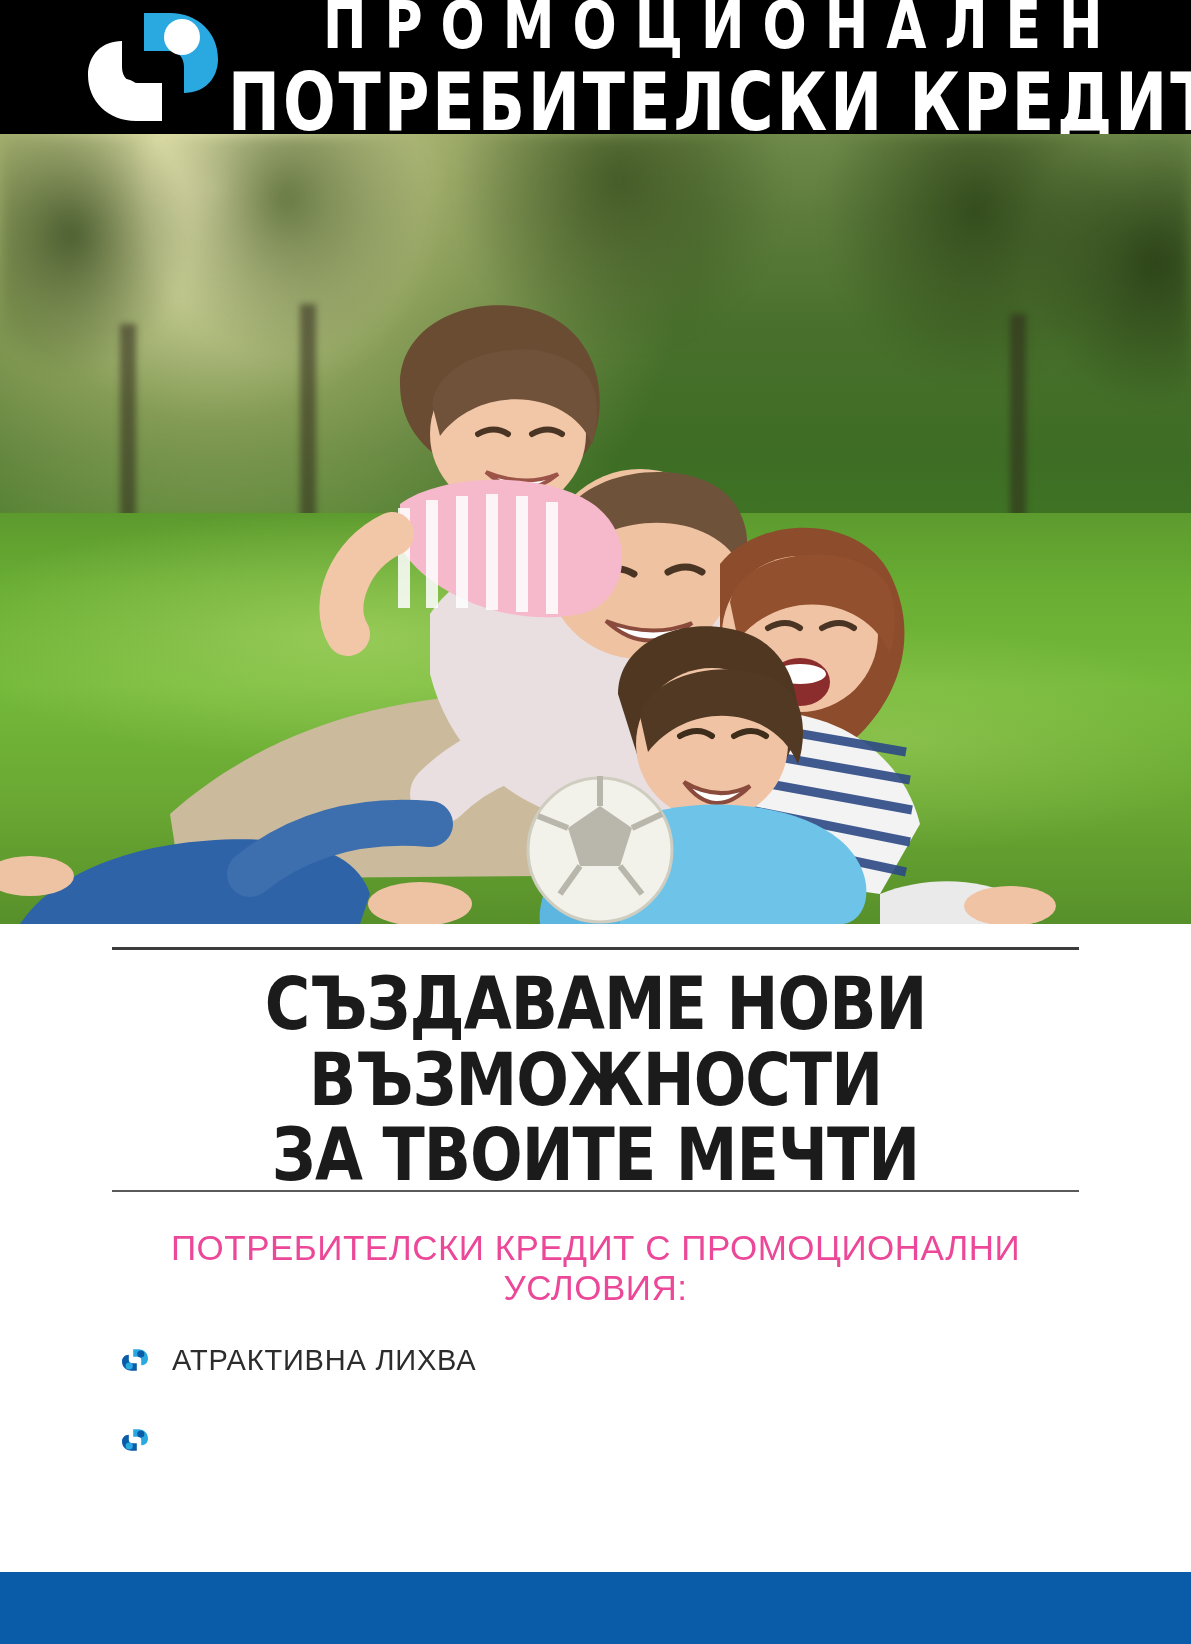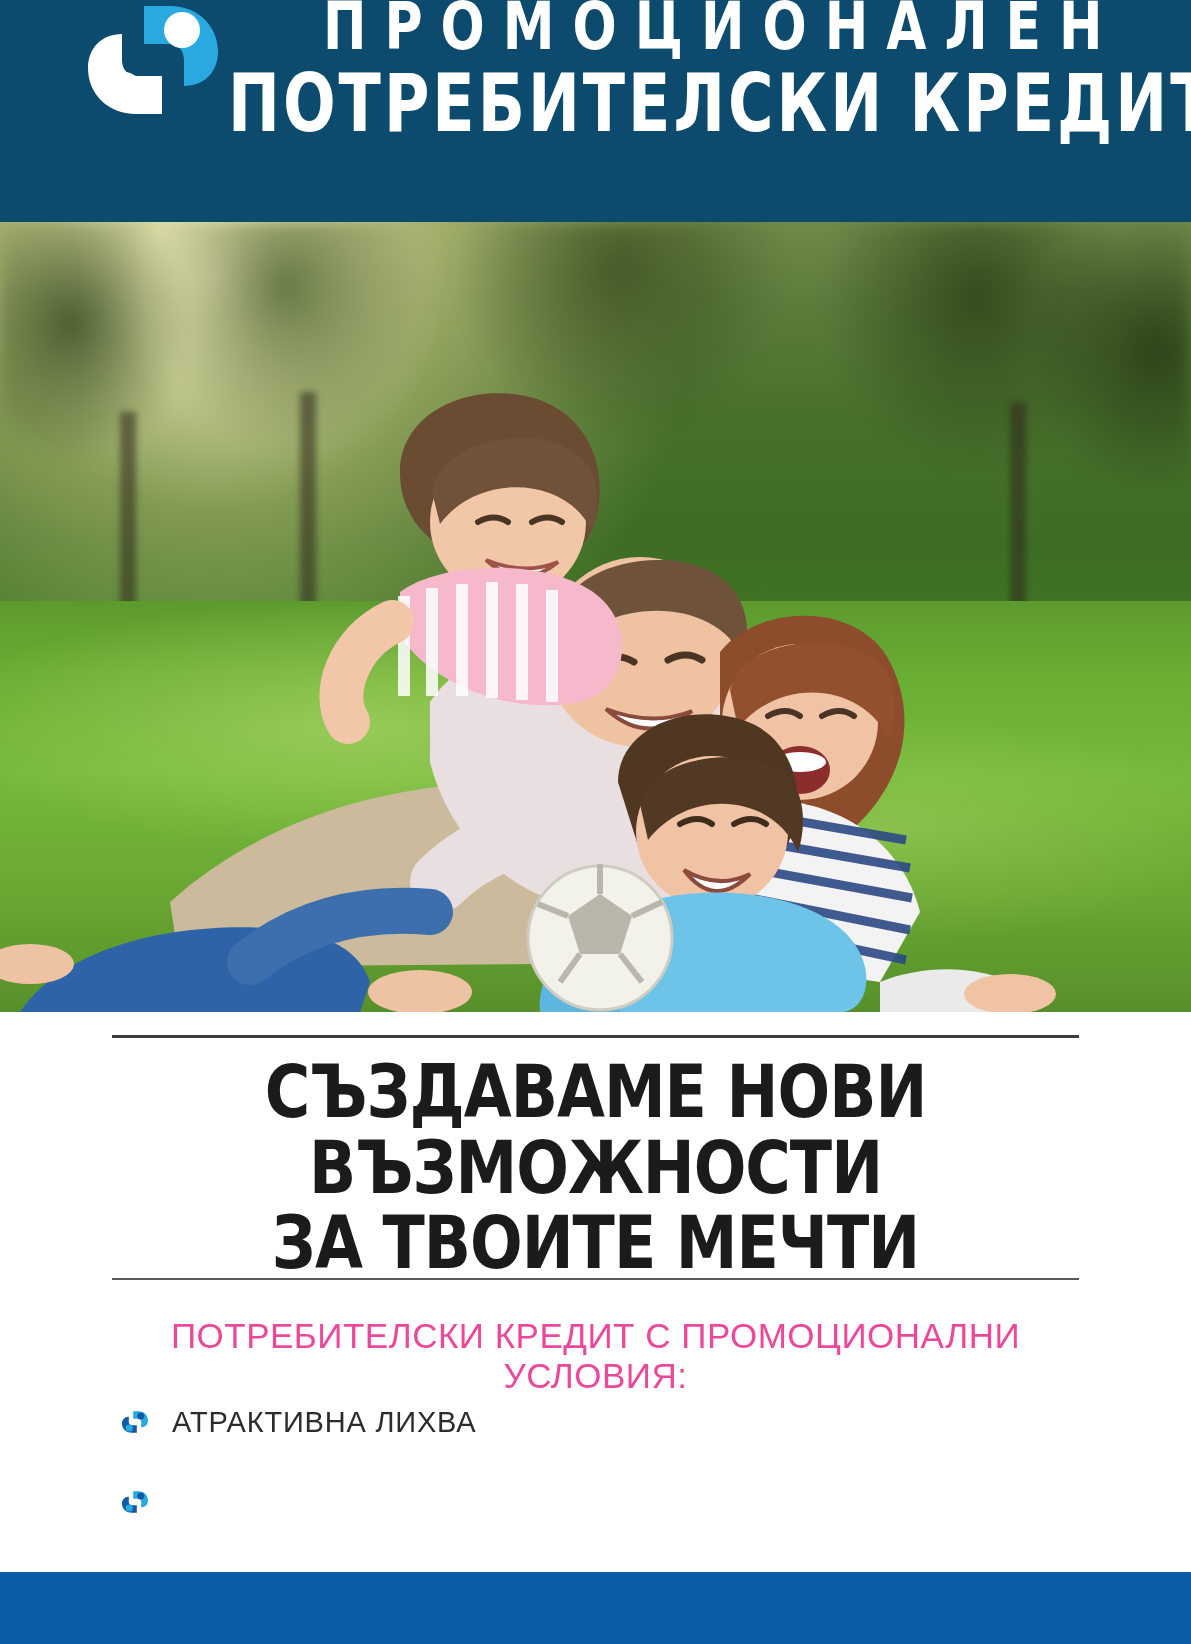--- a/index.html
+++ b/index.html
@@ -20,23 +20,24 @@
     width: 1191px;
     height: 1644px;
     background: #ffffff;
     display: flex;
     flex-direction: column;
   }
 
   
   .header {
     position: relative;
-    height: 222px;
-    background: #0c4a6e;
+    height: 134px;
+    background: #000000;
     display: flex;
+    align-items: center;
     flex: 0 0 auto;
   }
   .header-logo {
     width: 150px;
     min-width: 150px;
     height: 120px;
     margin-left: 78px;
     position: relative;
   }
   .header-title {
@@ -154,20 +155,21 @@
   .subhead {
     text-align: center;
     color: #ec4899;
     font-size: 35px;
     letter-spacing: 0.5px;
     padding: 36px 0 10px 0;
     font-family: "Liberation Sans", sans-serif;
   }
 
   .bullets {
+    margin-top: 26px;
   }
   .bullet {
     display: flex;
     align-items: center;
     margin: 0 0 48px 8px;
   }
   .bullet-icon {
     width: 30px;
     height: 30px;
     min-width: 30px;

